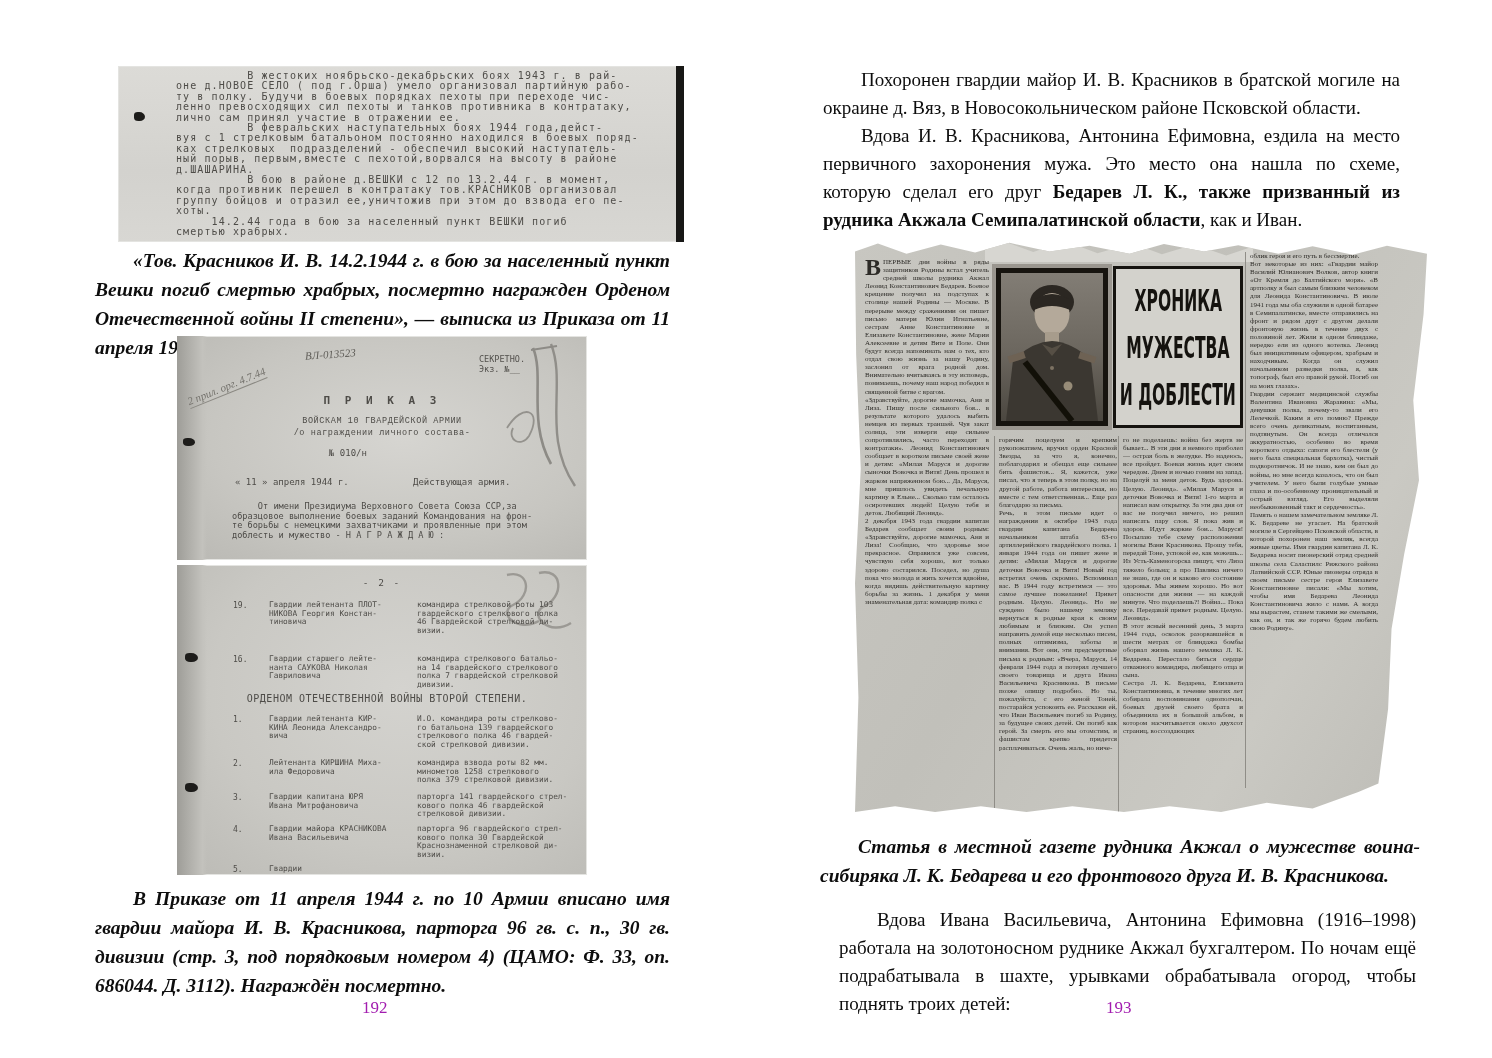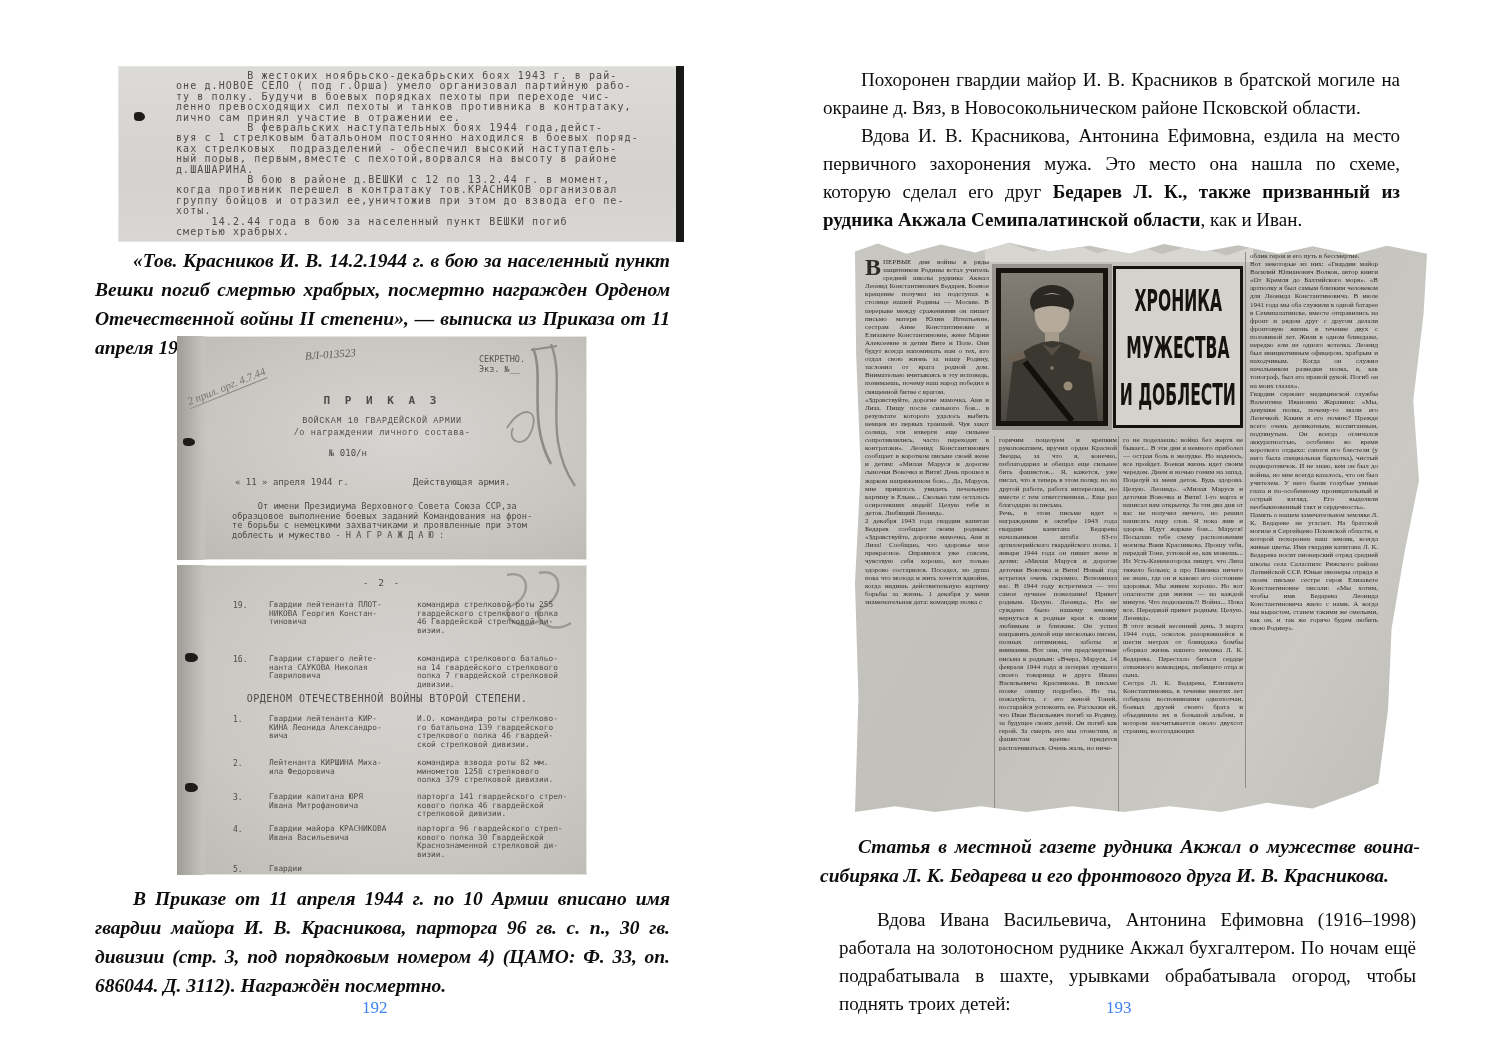--- a/index.html
+++ b/index.html
@@ -4,21 +4,21 @@
 <style>
   html,body{margin:0;padding:0;background:#ffffff;}
   #stage{position:relative;width:1492px;height:1058px;background:#ffffff;overflow:hidden;
          font-family:"Liberation Serif",serif;color:#0d0d0d;}
   
   .bodytext{font-size:19px;line-height:28px;text-align:justify;}
   .bodytext p{margin:0;text-indent:38px;}
   .b{font-weight:bold;}
   .caption{position:absolute;font-style:italic;font-weight:bold;font-size:19.5px;line-height:29px;
            text-align:justify;text-indent:38px;margin:0;}
-  .pageno{position:absolute;font-size:17px;color:#3b82f6;}
+  .pageno{position:absolute;font-size:17px;color:#a21caf;}
   
   .scan{position:absolute;box-shadow:0 0 0 1px #e4e4e1 inset;}
   .tw{font-family:"DejaVu Sans Mono",monospace;color:#4e4c48;filter:blur(0.35px);}
   #doc1{left:118px;top:66px;width:534px;height:176px;background:linear-gradient(180deg,#dcdbd7,#d3d2ce 60%,#d8d7d3);padding-left:32px;}
   #doc1 pre{margin:0;padding:5px 6px 0 26px;font-size:10px;line-height:10.4px;letter-spacing:1.1px;white-space:pre;}
   .doc1-bar{position:absolute;right:0;top:0;width:8px;height:100%;background:#181816;}
   .punch{position:absolute;background:#1d1c1a;border-radius:40% 60% 55% 45%;}
   #doc2a{left:177px;top:336px;width:410px;height:224px;
          background:radial-gradient(ellipse at 55% 45%,#d6d5d1 0%,#c7c6c1 60%,#b9b8b3 100%);}
   #doc2b{left:177px;top:565px;width:410px;height:310px;
@@ -136,21 +136,21 @@
       <path d="M30,8 C52,2 56,28 36,38 C20,46 40,66 62,54" stroke="#9b9994" stroke-width="2.4" fill="none"></path>
       <path d="M62,6 C86,0 88,30 66,40 C52,48 72,70 94,56" stroke="#9b9994" stroke-width="2.4" fill="none"></path>
     </svg>
     <div class="t-pgmark tw">- 2 -</div>
 
     <div class="row" style="top:36px;">
       <div class="num tw">19.</div>
       <div class="nm tw">Гвардии лейтенанта ПЛОТ-
 НИКОВА Георгия Констан-
 тиновича</div>
-      <div class="rl tw">командира стрелковой роты 255
+      <div class="rl tw">командира стрелковой роты 103
 гвардейского стрелкового полка
 46 Гвардейской стрелковой ди-
 визии.</div>
     </div>
     <div class="row" style="top:90px;">
       <div class="num tw">16.</div>
       <div class="nm tw">Гвардии старшего лейте-
 нанта САУКОВА Николая
 Гавриловича</div>
       <div class="rl tw">командира стрелкового батальо-

